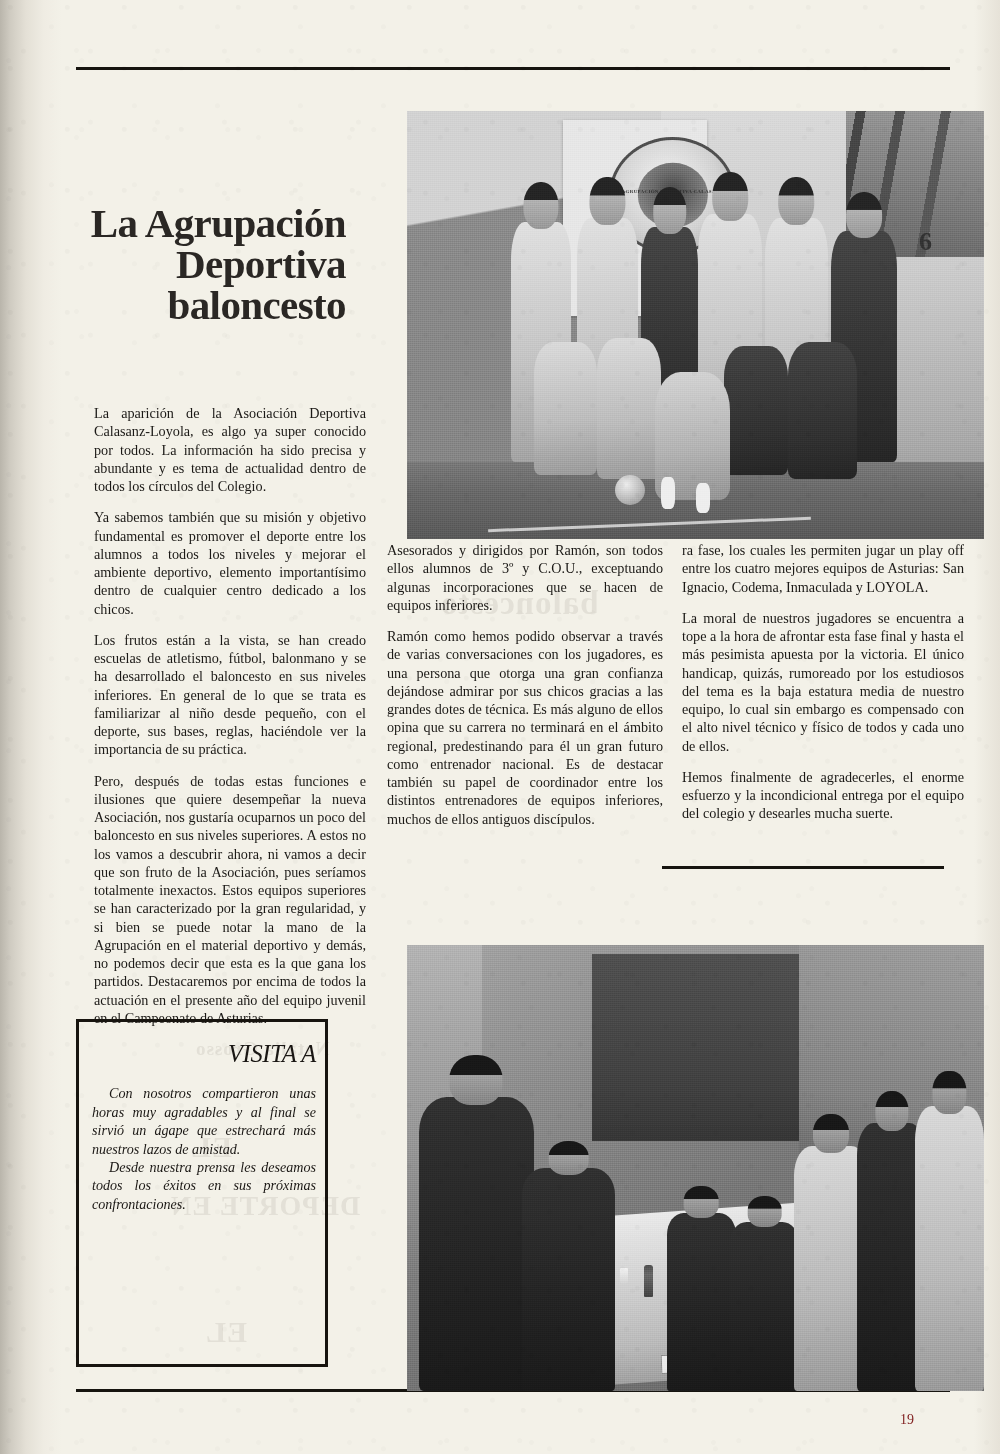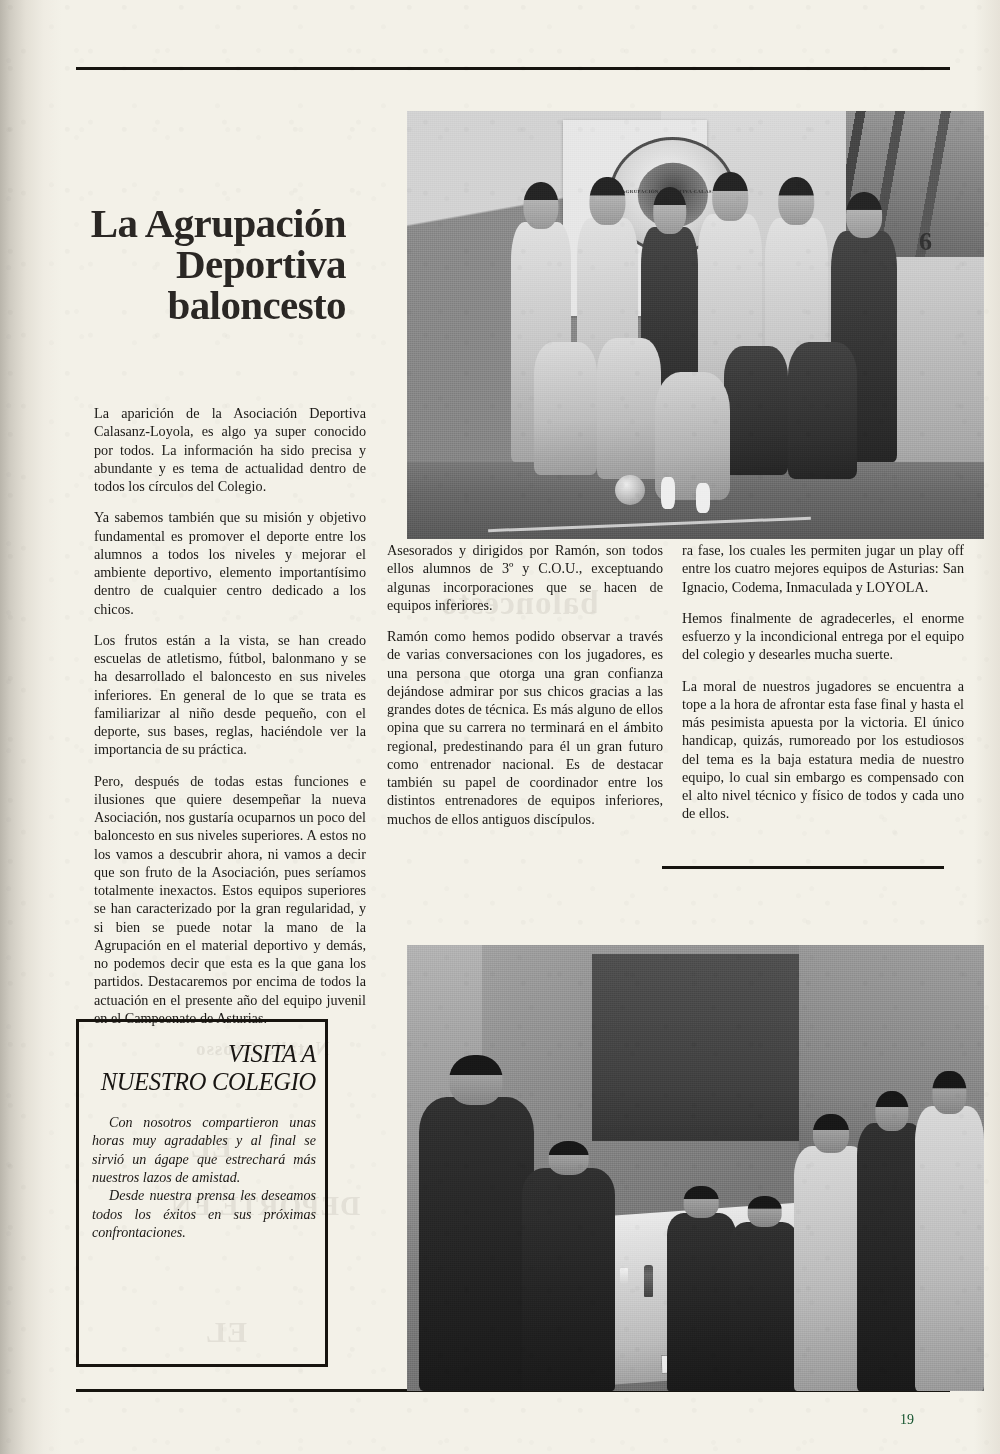--- a/index.html
+++ b/index.html
@@ -320,21 +320,21 @@
     font-size: 7px; line-height: 17px; text-align: center;
     color: #4a4744; letter-spacing: .5px;
     transform: rotate(-2deg);
   }
 
   
   #page-number {
     position: absolute;
     left: 900px; top: 1412px;
     font-size: 14px;
-    color: #14532d;
+    color: #7f1d1d;
   }
 </style>
 </head>
 <body>
 
 <div id="page">
 
   <div id="scan-left-edge"></div>
   <div id="scan-right-edge"></div>
 
@@ -408,33 +408,32 @@
     <p>Pero, después de todas estas funciones e ilusiones que quiere desempeñar la nueva Asociación, nos gustaría ocuparnos un poco del baloncesto en sus niveles superiores. A estos no los vamos a descubrir ahora, ni vamos a decir que son fruto de la Asociación, pues seríamos totalmente inexactos. Estos equipos superiores se han caracterizado por la gran regularidad, y si bien se puede notar la mano de la Agrupación en el material deportivo y demás, no podemos decir que esta es la que gana los partidos. Destacaremos por encima de todos la actuación en el presente año del equipo juvenil en el Campeonato de Asturias.</p>
   </div>
 
   <div class="col" id="col2">
     <p>Asesorados y dirigidos por Ramón, son todos ellos alumnos de 3º y C.O.U., exceptuando algunas incorporaciones que se hacen de equipos inferiores.</p>
     <p>Ramón como hemos podido observar a través de varias conversaciones con los jugadores, es una persona que otorga una gran confianza dejándose admirar por sus chicos gracias a las grandes dotes de técnica. Es más alguno de ellos opina que su carrera no terminará en el ámbito regional, predestinando para él un gran futuro como entrenador nacional. Es de destacar también su papel de coordinador entre los distintos entrenadores de equipos inferiores, muchos de ellos antiguos discípulos.</p>
   </div>
 
   <div class="col" id="col3">
     <p>ra fase, los cuales les permiten jugar un play off entre los cuatro mejores equipos de Asturias: San Ignacio, Codema, Inmaculada y LOYOLA.</p>
+    <p>La moral de nuestros jugadores se encuentra a tope a la hora de afrontar esta fase final y hasta el más pesimista apuesta por la victoria. El único handicap, quizás, rumoreado por los estudiosos del tema es la baja estatura media de nuestro equipo, lo cual sin embargo es compensado con el alto nivel técnico y físico de todos y cada uno de ellos.</p>
     <p>Hemos finalmente de agradecerles, el enorme esfuerzo y la incondicional entrega por el equipo del colegio y desearles mucha suerte.</p>
-    <p>La moral de nuestros jugadores se encuentra a tope a la hora de afrontar esta fase final y hasta el más pesimista apuesta por la victoria. El único handicap, quizás, rumoreado por los estudiosos del tema es la baja estatura media de nuestro equipo, lo cual sin embargo es compensado con el alto nivel técnico y físico de todos y cada uno de ellos.</p>
   </div>
 
   <div id="byline-wrap">
     <div id="byline-rule"></div>
   </div>
 
   <div id="sidebar-box"></div>
   <div id="sidebar-inner">
     <div id="sidebar-title">
       <span class="sb-line">VISITA A</span>
-      <span class="sb-line">NUESTRO COLEGIO</span>
     </div>
     <div id="sidebar-body">
       <p>Con nosotros compartieron unas horas muy agradables y al final se sirvió un ágape que estrechará más nuestros lazos de amistad.</p>
       <p>Desde nuestra prensa les deseamos todos los éxitos en sus próximas confrontaciones.</p>
     </div>
   </div>
 
   <figure class="photo" id="photo-banquet">
     <div class="ph-layer">
       <div class="bg-wall"></div>

